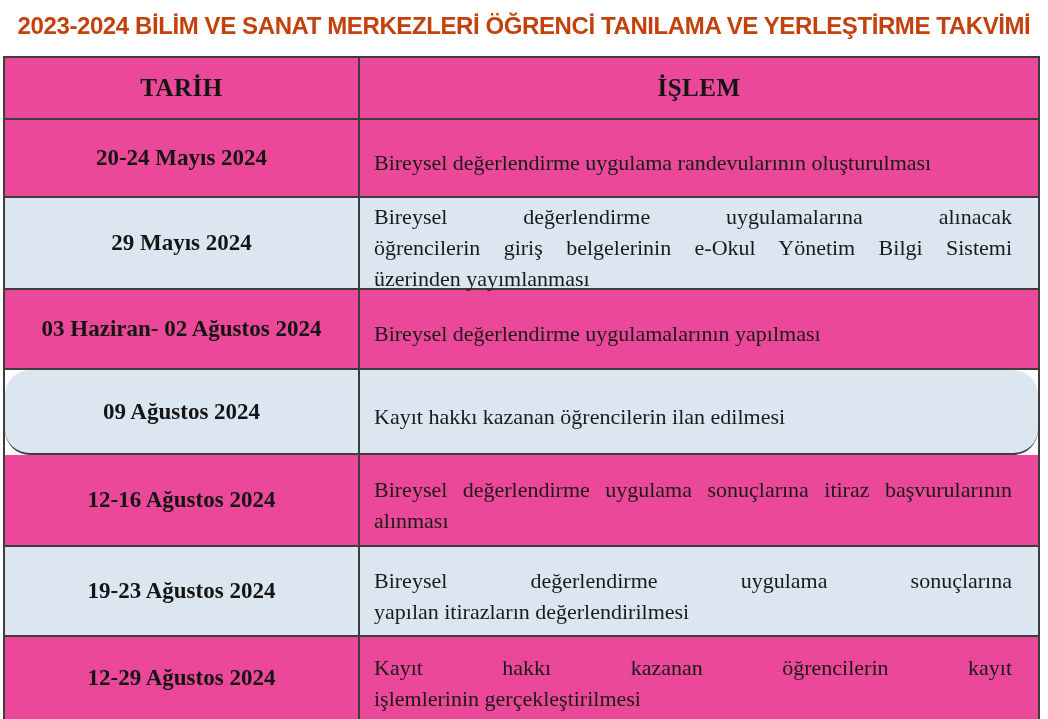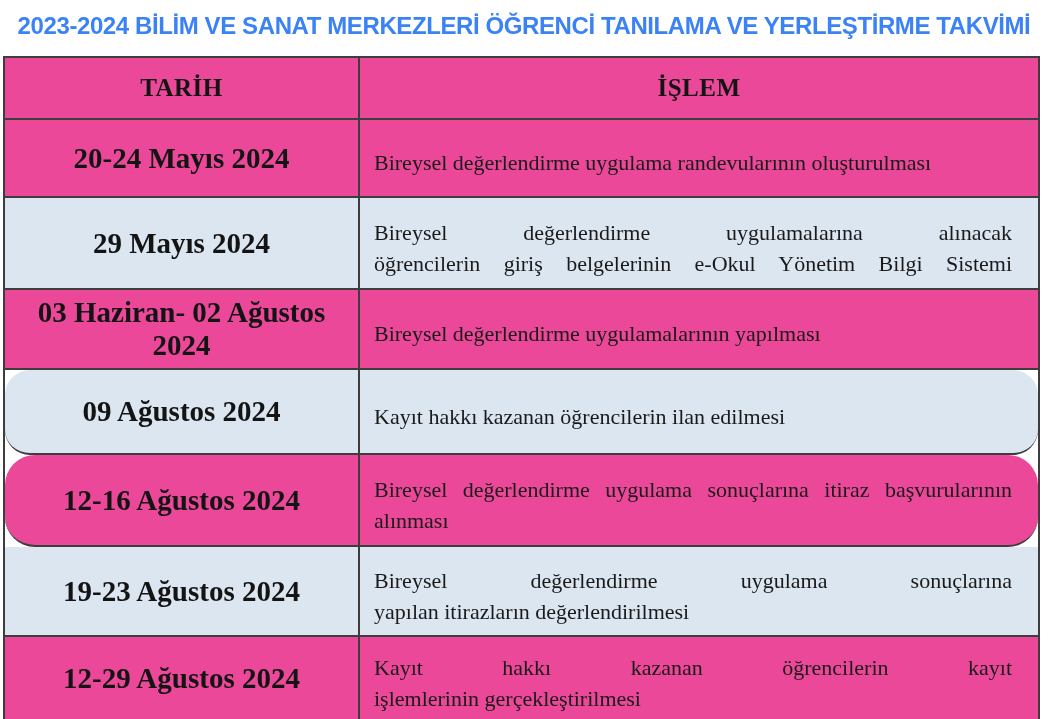--- a/index.html
+++ b/index.html
@@ -15,21 +15,21 @@
   .page { position: relative; width: 1048px; height: 719px; }
 
   .doc-title {
     position: absolute;
     top: 12px; left: 0; width: 100%;
     text-align: center;
     font-family: "Liberation Sans", sans-serif;
     font-weight: bold;
     font-size: 24px;
     letter-spacing: -0.4px;
-    color: #3b82f6;
+    color: #c2410c;
     white-space: nowrap;
   }
 
   .schedule-table {
     position: absolute;
     left: 3px; top: 56px;
     width: 1037px;
     border: 2px solid var(--border);
     border-bottom: none;
     box-sizing: border-box;
@@ -40,21 +40,21 @@
     border-bottom: 2px solid var(--border);
     background: #ec4899;
   }
   .row.shaded { background: var(--shaded); }
 
   .header-row { height: 60px; }
   #rows .row:nth-child(1) { height: 76px; }
   #rows .row:nth-child(2) { height: 90px; }
   #rows .row:nth-child(3) { height: 78px; }
   #rows .row:nth-child(4) { height: 83px; border-radius: 25px; }
-  #rows .row:nth-child(5) { height: 90px; border-radius: 30px; }
+  #rows .row:nth-child(5) { height: 90px; }
   #rows .row:nth-child(6) { height: 88px; }
   #rows .row:nth-child(7) { height: 82px; border-bottom: 2px solid var(--border); }
 
   .col-date {
     width: 355px;
     flex: 0 0 355px;
     border-right: 2px solid var(--border);
     display: flex;
     align-items: center;
     justify-content: center;
@@ -75,21 +75,21 @@
     font-size: 25px;
     letter-spacing: 0.5px;
   }
   .header-row .col-islem {
     align-items: center;
     padding: 16px;
   }
 
   .date-text {
     font-weight: bold;
-    font-size: 29px;
+    font-size: 23px;
     padding: 0 6px;
     font-family: Liberation Serif, serif;
   }
 
   .islem-line {
     font-size: 22px;
     line-height: 1.4;
     color: #1a1a1a;
   }
   .islem-line.stretch {
@@ -118,20 +118,21 @@
             <div class="islem-line">Bireysel değerlendirme uygulama randevularının oluşturulması</div>
           </div>
         </div>
         <div class="row shaded">
           <div class="col-date">
             <span class="date-text">29 Mayıs 2024</span>
           </div>
           <div class="col-islem">
             <div class="islem-line stretch">Bireysel değerlendirme uygulamalarına alınacak</div>
             <div class="islem-line stretch">öğrencilerin giriş belgelerinin e-Okul Yönetim Bilgi Sistemi</div>
+            <div class="islem-line">üzerinden yayımlanması</div>
           </div>
         </div>
         <div class="row">
           <div class="col-date">
             <span class="date-text">03 Haziran- 02 Ağustos 2024</span>
           </div>
           <div class="col-islem">
             <div class="islem-line">Bireysel değerlendirme uygulamalarının yapılması</div>
           </div>
         </div>

